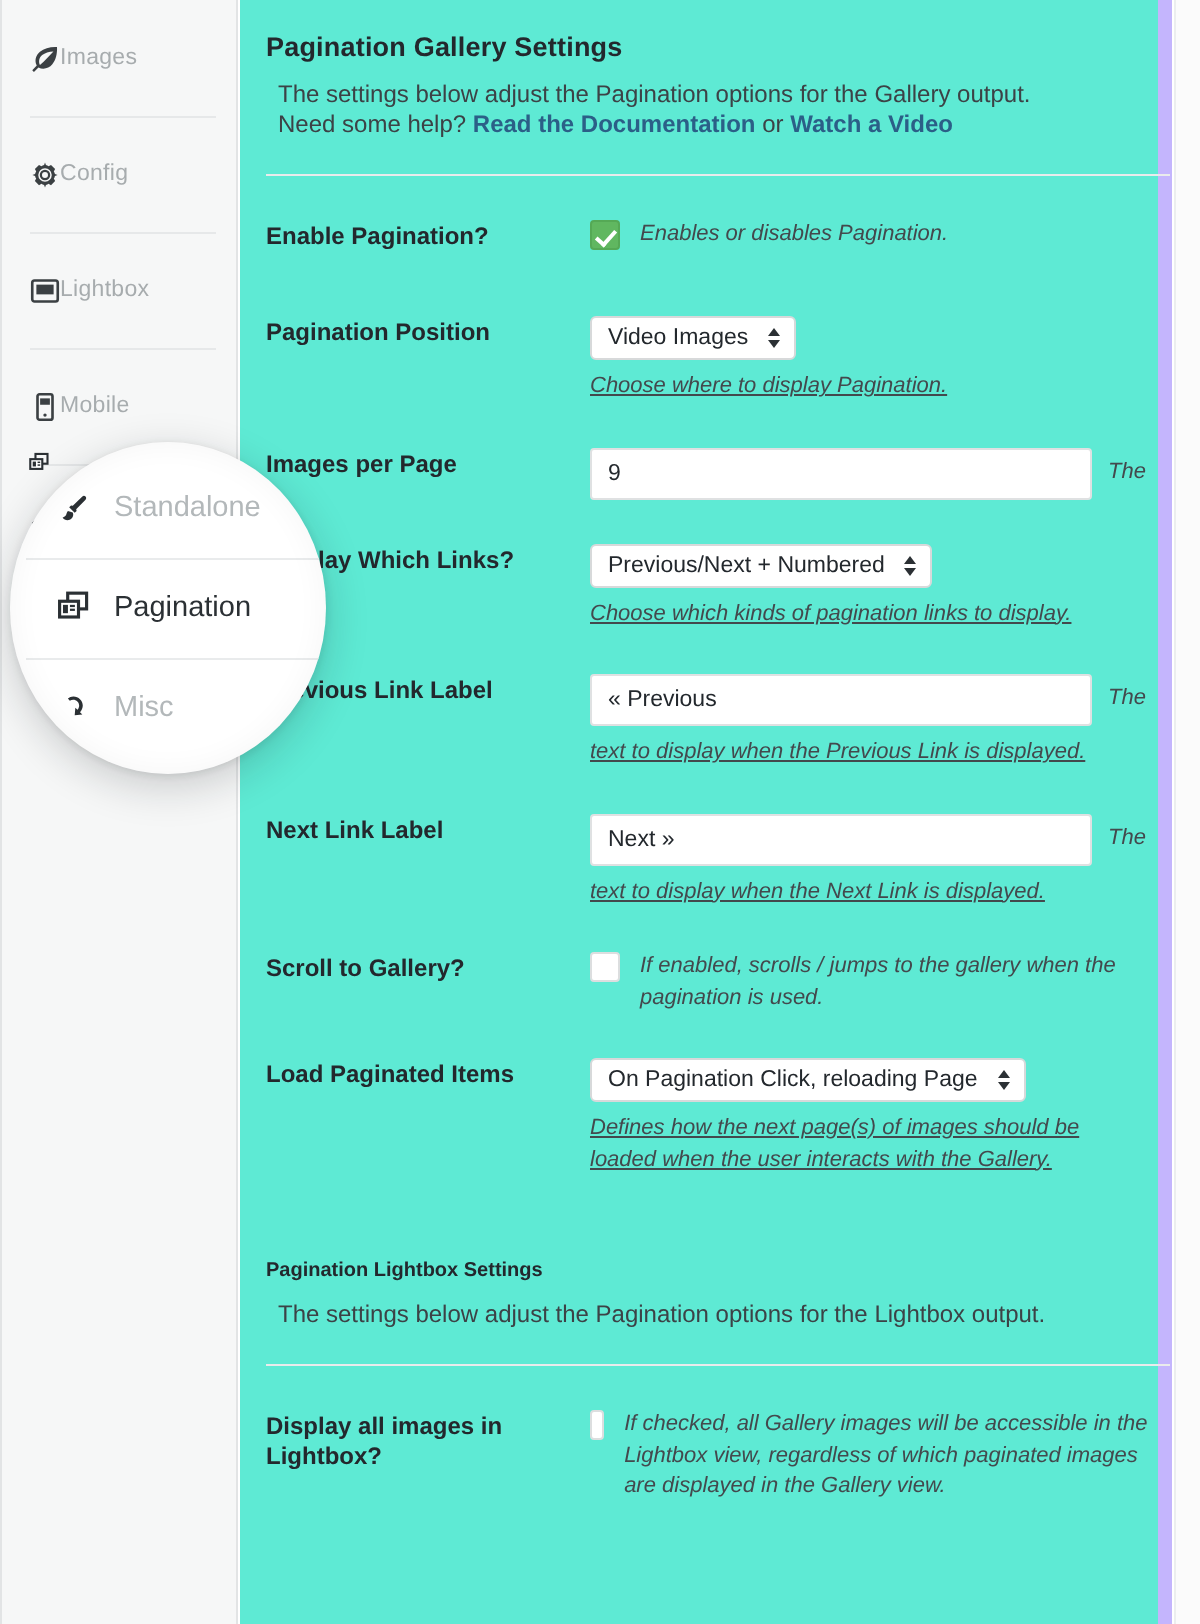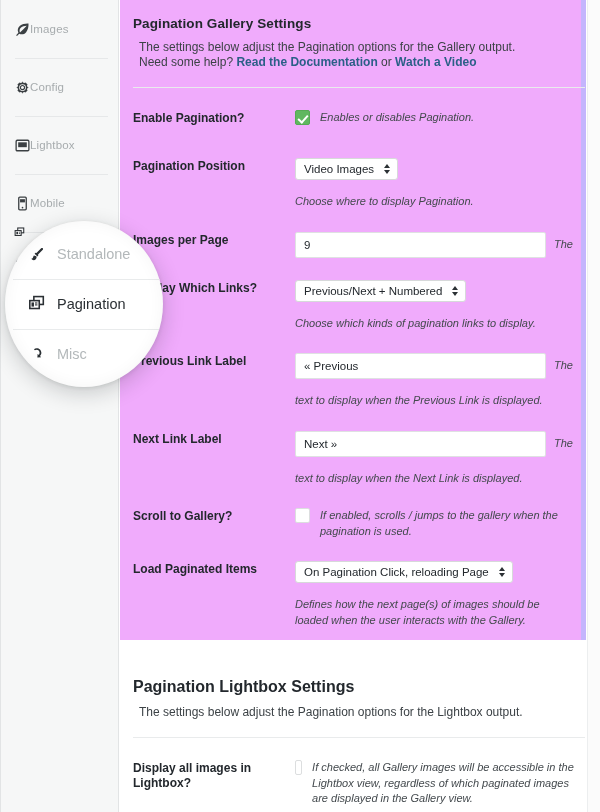--- a/index.html
+++ b/index.html
@@ -56,23 +56,23 @@
     color: #a7acae;
     letter-spacing: .15px;
     white-space: nowrap;
   }
 
   
   #main {
     position: absolute;
     left: 120px; top: 0;
     width: 466px;
-    height: 640px;
-    background: #f0abfc;
-    border-right: 5px solid #c4b5fd;
+    height: 812px;
+    background: #5eead4;
+    border-right: 7px solid #c4b5fd;
     padding: 16px 0 0 13px;
   }
   #farright {
     position: absolute;
     left: 587px; top: 0;
     width: 13px; height: 812px;
     background: #fbfbfb;
     border-left: 1px solid #eceeef;
   }
 
@@ -120,22 +120,23 @@
   }
   .row-field {
     flex: 1 1 auto;
     position: relative;
   }
   .help {
     font-size: 11px;
     font-style: italic;
     color: #43494d;
     line-height: 15.5px;
-    margin-top: 14px;
+    margin-top: 6px;
     display: block;
+    text-decoration: underline;
   }
 
   
   input.txt {
     width: 251px;
     height: 26px;
     border: 1px solid #dfe1e2;
     border-radius: 2px;
     background: #fff;
     font-family: "Liberation Sans", sans-serif;
@@ -214,22 +215,22 @@
     margin-left: 10px;
     font-size: 11px;
     font-style: italic;
     color: #43494d;
     line-height: 15.5px;
     max-width: 258px;
   }
   .cb-text.wide { max-width: 270px; }
 
   h2.sub-title {
-    margin: 12px 0 9px 0;
-    font-size: 16px;
+    margin: 4px 0 9px 0;
+    font-size: 10px;
     font-weight: bold;
     color: #23282d;
   }
 
   
   #mag-stray-icon {
     position: absolute;
     left: 14px; top: 226px;
     color: #2b3034;
     z-index: 5;

